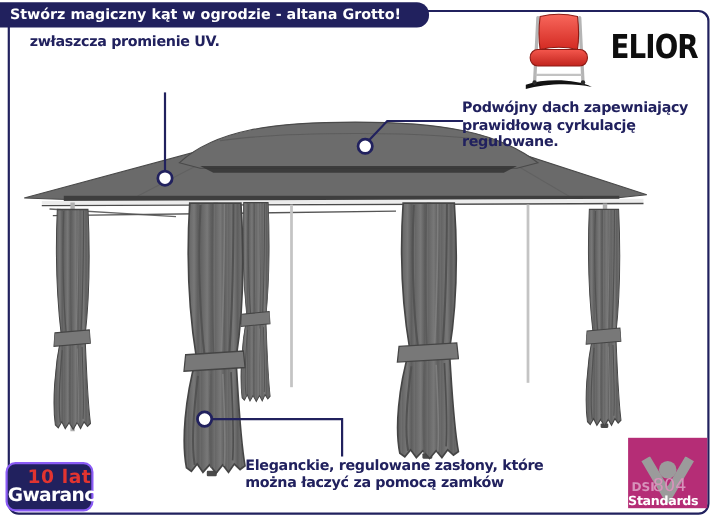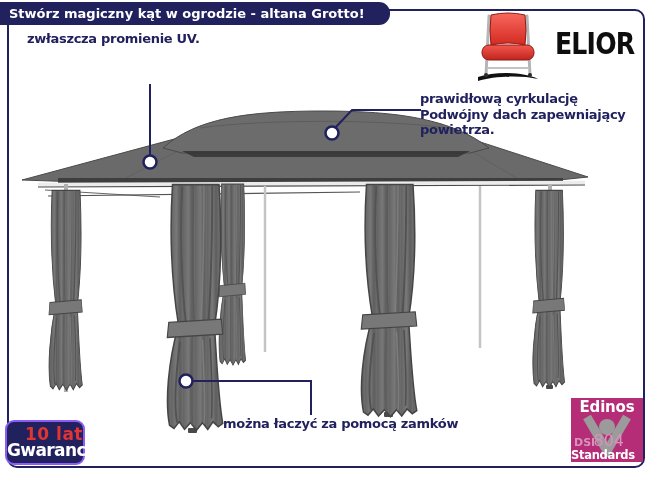--- a/index.html
+++ b/index.html
@@ -113,25 +113,26 @@
   </svg>
 
   <div class="banner">
     <span>Stwórz magiczny kąt w ogrodzie - altana Grotto!</span>
   </div>
 
   <div class="callout" id="callout-fabric">
     <div>zwłaszcza promienie UV.</div>
   </div>
   <div class="callout" id="callout-roof">
+    <div>Podwójny dach zapewniający</div>
     <div>prawidłową cyrkulację</div>
-    <div>Podwójny dach zapewniający</div>
-    <div>powietrza.</div>
+    <div>regulowane.</div>
   </div>
   <div class="callout" id="callout-curtains">
+    <div>Eleganckie, regulowane zasłony, które</div>
     <div>można łaczyć za pomocą zamków</div>
   </div>
 
   <div class="elior">
     <svg width="64" height="74" viewBox="0 0 64 74">
       <defs>
         <linearGradient id="chr" x1="0" y1="0" x2="0" y2="1">
           <stop offset="0" stop-color="#f8675c"></stop>
           <stop offset="1" stop-color="#d32a22"></stop>
         </linearGradient>
@@ -151,21 +152,20 @@
     </svg>
     <div class="elior-text">ELIOR</div>
   </div>
 
   <div class="badge-warranty">
     <div class="bw-years">10 lat</div>
     <div class="bw-word">Gwarancji</div>
   </div>
 
   <div class="badge-edinos">
-    <div class="ed-name">Edinos</div>
     <svg class="ed-mark" width="56" height="42" viewBox="0 0 56 42">
       <path d="M8,2 L28,36 L48,2" fill="none" stroke="#9b9b9b" stroke-width="9"></path>
       <circle cx="28" cy="12" r="8" fill="#9b9b9b"></circle>
     </svg>
     <div class="ed-dsi">DSI</div>
     <div class="ed-804">804</div>
     <div class="ed-std">Standards</div>
   </div>
 
 </div>

